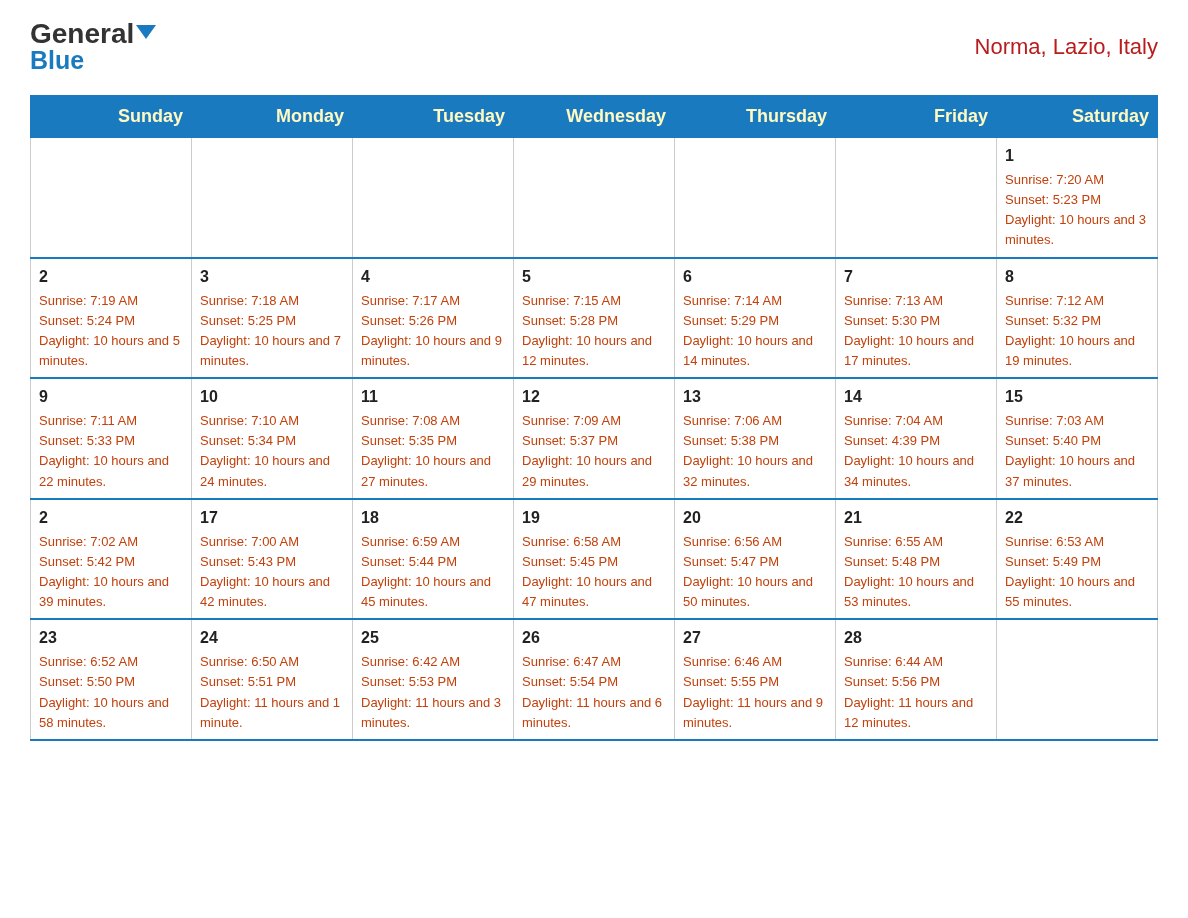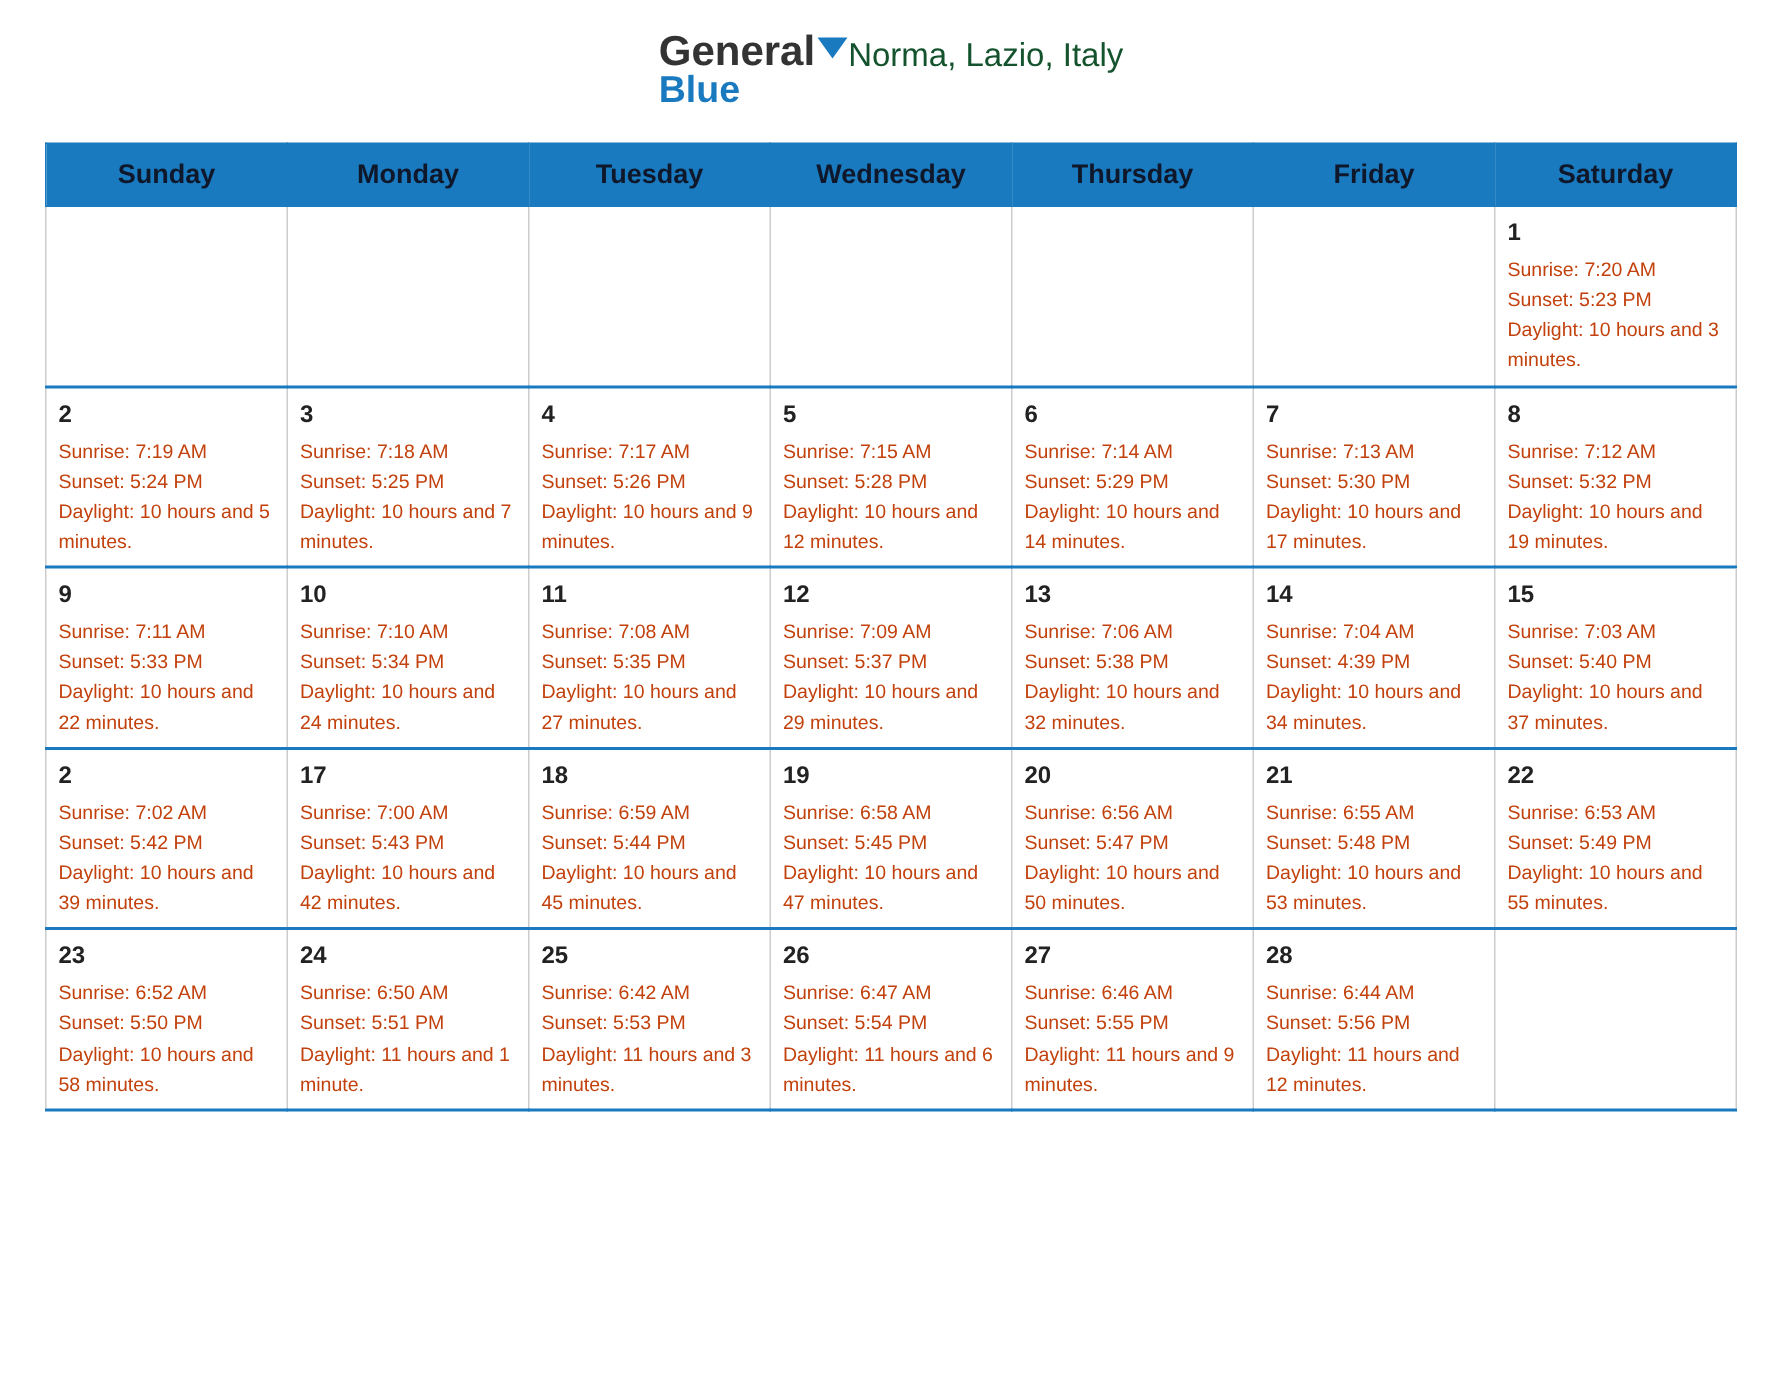--- a/index.html
+++ b/index.html
@@ -5,21 +5,21 @@
     * { box-sizing: border-box; margin: 0; padding: 0; }
     body {
       font-family: Arial, sans-serif;
       background: #fff;
       padding: 20px 30px;
       width: 1188px;
       min-height: 918px;
     }
     .header {
       display: flex;
-      justify-content: center;
+      justify-content: space-between;
       align-items: flex-start;
       margin-bottom: 20px;
     }
     .logo {
       display: flex;
       flex-direction: column;
       align-items: flex-start;
     }
     .logo-text {
       font-size: 28px;
@@ -49,35 +49,35 @@
       text-align: right;
     }
     .month-title {
       font-size: 48px;
       font-weight: bold;
       color: #222;
       line-height: 1.1;
     }
     .location {
       font-size: 22px;
-      color: #14532d;
-      margin-top: 4px;
+      color: #b91c1c;
+      margin-top: 14px;
     }
     .calendar {
       width: 100%;
       border-collapse: collapse;
       border: 1px solid #ccc;
     }
     .calendar thead th {
       background-color: #1a7abf;
-      color: #0f172a;
+      color: #fef9c3;
       font-size: 18px;
       font-weight: bold;
       padding: 10px 8px;
-      text-align: center;
+      text-align: right;
       border: 1px solid #1a7abf;
     }
     .calendar tbody td {
       vertical-align: top;
       border: 1px solid #ccc;
       padding: 6px 8px;
       width: 14.28%;
       min-height: 100px;
       font-size: 13px;
       color: #333;

